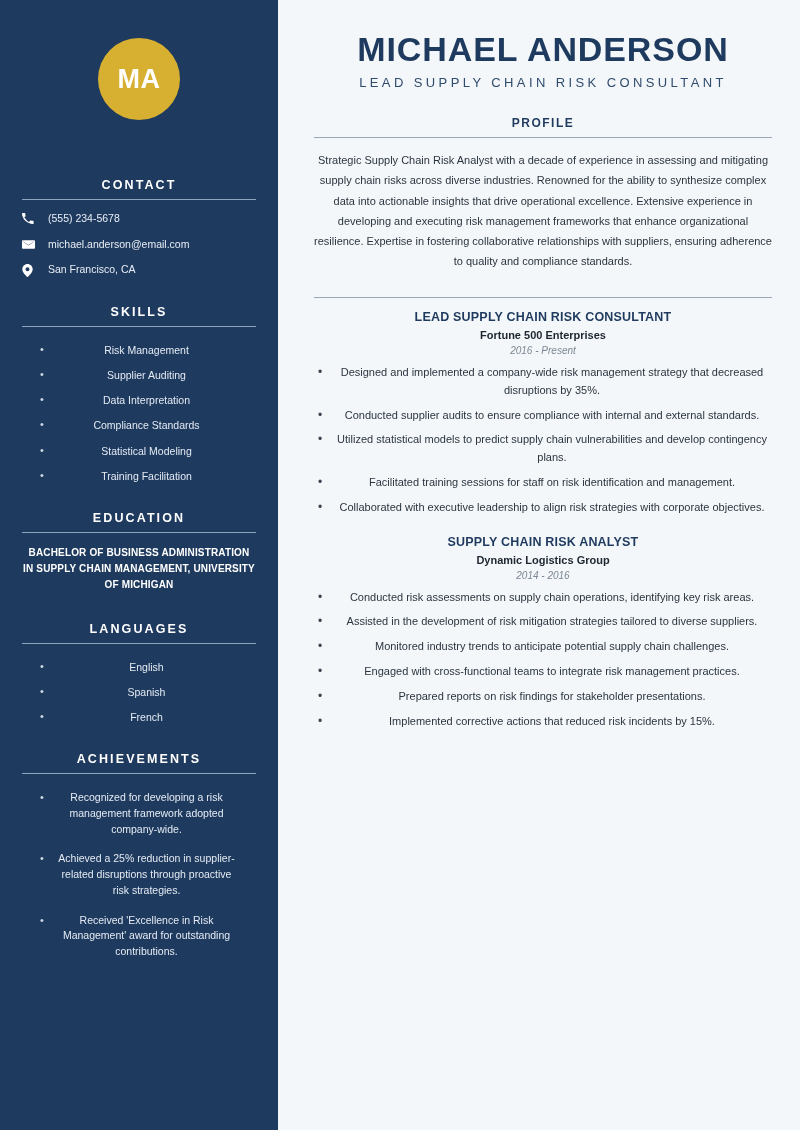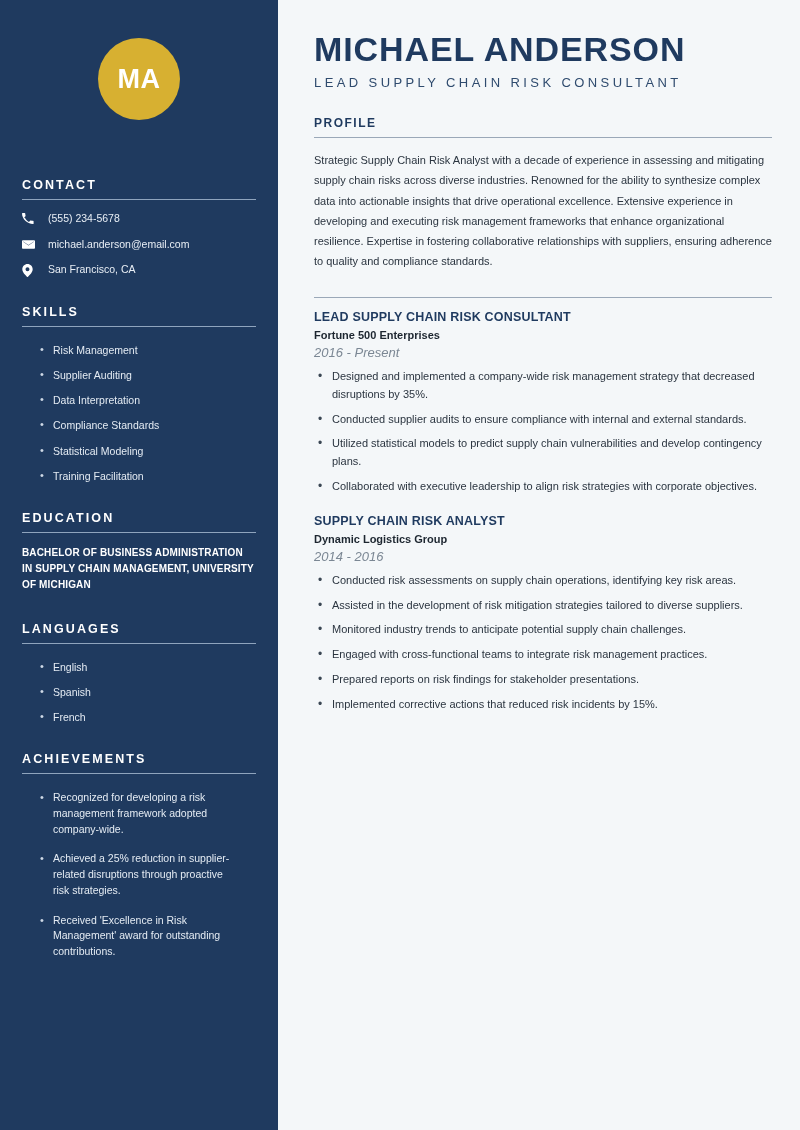--- a/index.html
+++ b/index.html
@@ -14,20 +14,21 @@
     font-family: "Liberation Sans", sans-serif;
     overflow: hidden;
   }
   .page {
     position: relative;
     width: 800px;
     height: 1130px;
     background: #4d7c0f;
     display: flex;
     box-sizing: border-box;
+    text-align: center;
   }
 
   
   .sidebar {
     width: 278px;
     min-width: 278px;
     background: #1f3a5f;
     box-sizing: border-box;
     padding: 0 22px;
     color: #ffffff;
@@ -191,21 +192,21 @@
     margin: 0 0 5px 0;
     text-transform: uppercase;
   }
   .job-company {
     font-size: 11px;
     font-weight: bold;
     color: #1d2630;
     margin: 0 0 4px 0;
   }
   .job-dates {
-    font-size: 13px;
+    font-size: 10px;
     font-style: italic;
     color: #7b8794;
     margin: 0 0 8px 0;
   }
   .job-bullets {
     list-style: none;
     margin: 0;
     padding: 0;
   }
   .job-bullets li {
@@ -326,20 +327,21 @@
       <div class="main-rule"></div>
 
       <div class="job">
         <h3 class="job-title">LEAD SUPPLY CHAIN RISK CONSULTANT</h3>
         <div class="job-company">Fortune 500 Enterprises</div>
         <div class="job-dates">2016 - Present</div>
         <ul class="job-bullets">
           <li>Designed and implemented a company-wide risk management strategy that decreased disruptions by 35%.</li>
           <li>Conducted supplier audits to ensure compliance with internal and external standards.</li>
           <li>Utilized statistical models to predict supply chain vulnerabilities and develop contingency plans.</li>
+          <li>Facilitated training sessions for staff on risk identification and management.</li>
           <li>Collaborated with executive leadership to align risk strategies with corporate objectives.</li>
         </ul>
       </div>
 
       <div class="job">
         <h3 class="job-title">SUPPLY CHAIN RISK ANALYST</h3>
         <div class="job-company">Dynamic Logistics Group</div>
         <div class="job-dates">2014 - 2016</div>
         <ul class="job-bullets">
           <li>Conducted risk assessments on supply chain operations, identifying key risk areas.</li>

